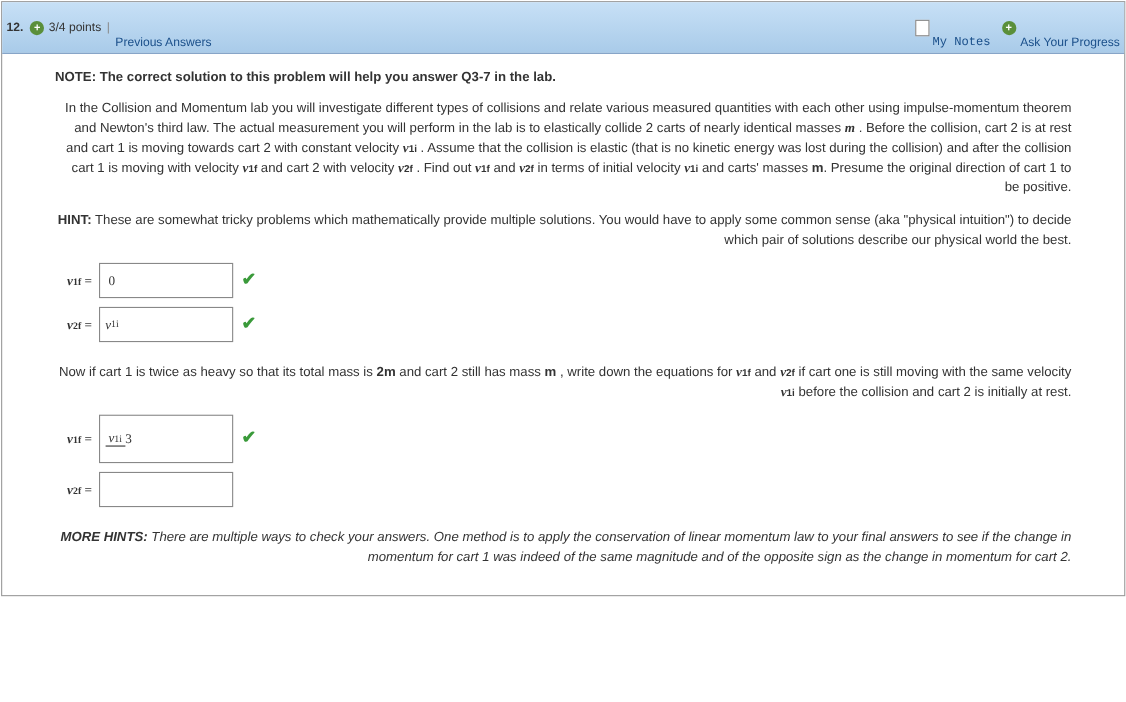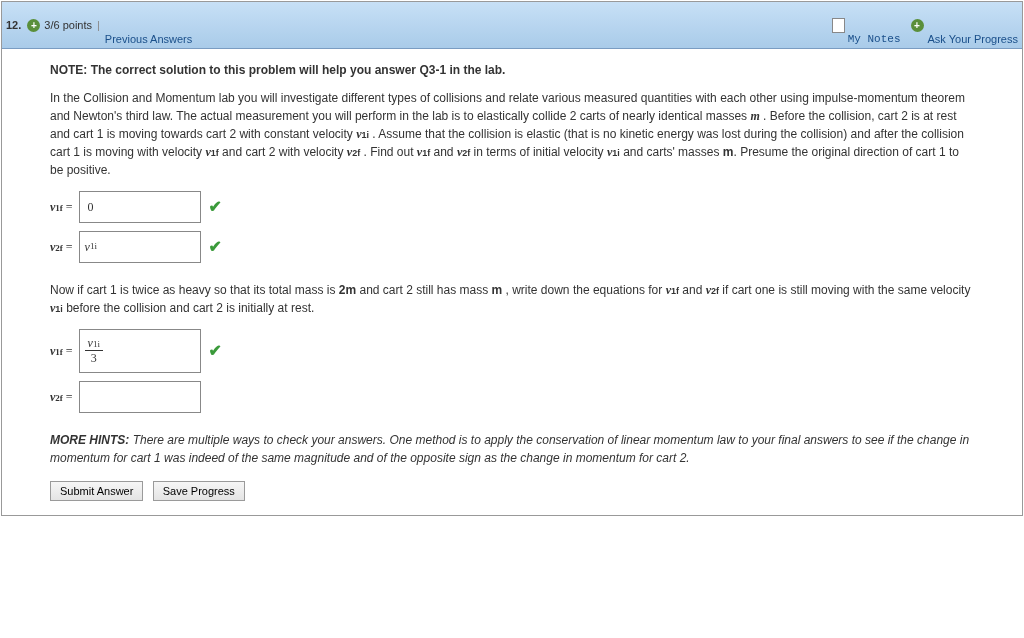--- a/index.html
+++ b/index.html
@@ -6,58 +6,59 @@
 .frame { width:1020px; border:1px solid #999; margin:1px; }
 .hdr { background:linear-gradient(#c7e0f6,#a9cbe9); border-bottom:1px solid #7a9cc2; display:flex; align-items:center; padding:3px 4px; font-size:11px;text-align:right; }
 .qnum { font-weight:bold; margin-right:6px; }
 .iplus { display:inline-flex; width:13px; height:13px; border-radius:50%; background:#5a8f3a; color:#fff; font-weight:bold; font-size:10px; align-items:center; justify-content:center; margin-right:4px; }
 .bluelink { color:#1a4f8a;margin-top:28px; }
 .sep { color:#888; margin:0 5px; }
 .sp { flex:1; }
 .note-ic { display:inline-block; width:11px; height:13px; background:#fff; border:1px solid #888; margin-right:3px; vertical-align:middle; }
 .content { padding:12px 48px 14px 48px; line-height:1.5; }
 .note { font-weight:bold; margin-bottom:10px; }
-p { margin:0 0 12px 0; }
+p { margin:0 0 12px 0;text-align:right; }
 .vb { font-weight:bold; font-style:italic; font-family:Georgia,serif; }
 .sub { font-size:9px; font-weight:bold; }
-.row { display:flex; align-items:center; margin:8px 0; }
+.row { display:flex; align-items:center; margin:8px 11px; }
 .lbl { margin-right:6px; font-family:Georgia,serif; }
 .inp { width:110px; height:26px; border:1px solid #888; padding:2px 5px; font-family:Georgia,serif; font-size:12px; display:flex; align-items:center; }
 .inp.tall { height:38px; }
 .chk { color:#3a9a3a; font-size:16px; margin-left:8px; font-weight:bold; }
 .btns { margin-top:14px; }
 button { font-size:11px; padding:3px 9px; border:1px solid #9a9a9a; background:linear-gradient(#f6f6f6,#e4e4e4); cursor:pointer; margin-right:6px; }
-.frac { display:inline-flex; flex-direction:column; align-items:center; line-height:1.05; }
+.frac { display:inline-flex; flex-direction:row; align-items:center; line-height:1.05; }
 .fn { border-bottom:1px solid #333; padding:0 3px; }
 .fd { padding-top:1px; }
 </style>
 </head>
 <body>
 
 <div class="frame">
   <div class="hdr">
     <span class="qnum">12.</span>
     <span class="iplus">+</span>
-    <span>3/6 points</span>
+    <span>3/4 points</span>
     <span class="sep">|</span>
     <span class="bluelink">Previous Answers</span>
     <span class="sp"></span>
     <span class="note-ic"></span>
     <span class="bluelink" style="margin-right:10px;font-family:Liberation Mono, monospace;">My Notes</span>
     <span class="iplus">+</span>
     <span class="bluelink">Ask Your Progress</span>
   </div>
 
   <div class="content">
-    <div class="note">NOTE: The correct solution to this problem will help you answer Q3-1 in the lab.</div>
+    <div class="note">NOTE: The correct solution to this problem will help you answer Q3-7 in the lab.</div>
 
     <p>
       <span>In the Collision and Momentum lab you will investigate different types of collisions and relate various measured quantities with each other using impulse-momentum theorem and Newton's third law. The actual measurement you will perform in the lab is to elastically collide 2 carts of nearly identical masses </span><span class="vb">m</span><span> . Before the collision, cart 2 is at rest and cart 1 is moving towards cart 2 with constant velocity </span><span class="vb">v</span><span class="sub">1i</span><span> . Assume that the collision is elastic (that is no kinetic energy was lost during the collision) and after the collision cart 1 is moving with velocity </span><span class="vb">v</span><span class="sub">1f</span><span> and cart 2 with velocity </span><span class="vb">v</span><span class="sub">2f</span><span> . Find out </span><span class="vb">v</span><span class="sub">1f</span><span> and </span><span class="vb">v</span><span class="sub">2f</span><span> in terms of initial velocity </span><span class="vb">v</span><span class="sub">1i</span><span> and carts' masses </span><b>m</b><span>. Presume the original direction of cart 1 to be positive.</span>
     </p>
 
+    <p><b>HINT:</b><span> These are somewhat tricky problems which mathematically provide multiple solutions. You would have to apply some common sense (aka "physical intuition") to decide which pair of solutions describe our physical world the best.</span></p>
 
     <div class="row">
       <span class="lbl"><span class="vb">v</span><span class="sub">1f</span><span> = </span></span>
       <div class="inp">
           <span style="margin-left:3px;">0</span>
         </div>
       <span class="chk">✔</span>
     </div>
 
     <div class="row">
@@ -84,18 +85,14 @@
       <span class="chk">✔</span>
     </div>
 
     <div class="row">
       <span class="lbl"><span class="vb">v</span><span class="sub">2f</span><span> = </span></span>
       <div class="inp"></div>
     </div>
 
     <p style="margin-top:18px;font-style:italic;"><b>MORE HINTS:</b><span> There are multiple ways to check your answers. One method is to apply the conservation of linear momentum law to your final answers to see if the change in momentum for cart 1 was indeed of the same magnitude and of the opposite sign as the change in momentum for cart 2.</span></p>
 
-    <div class="btns">
-      <button>Submit Answer</button>
-      <button>Save Progress</button>
-    </div>
   </div>
 </div>
 
 </body></html>

